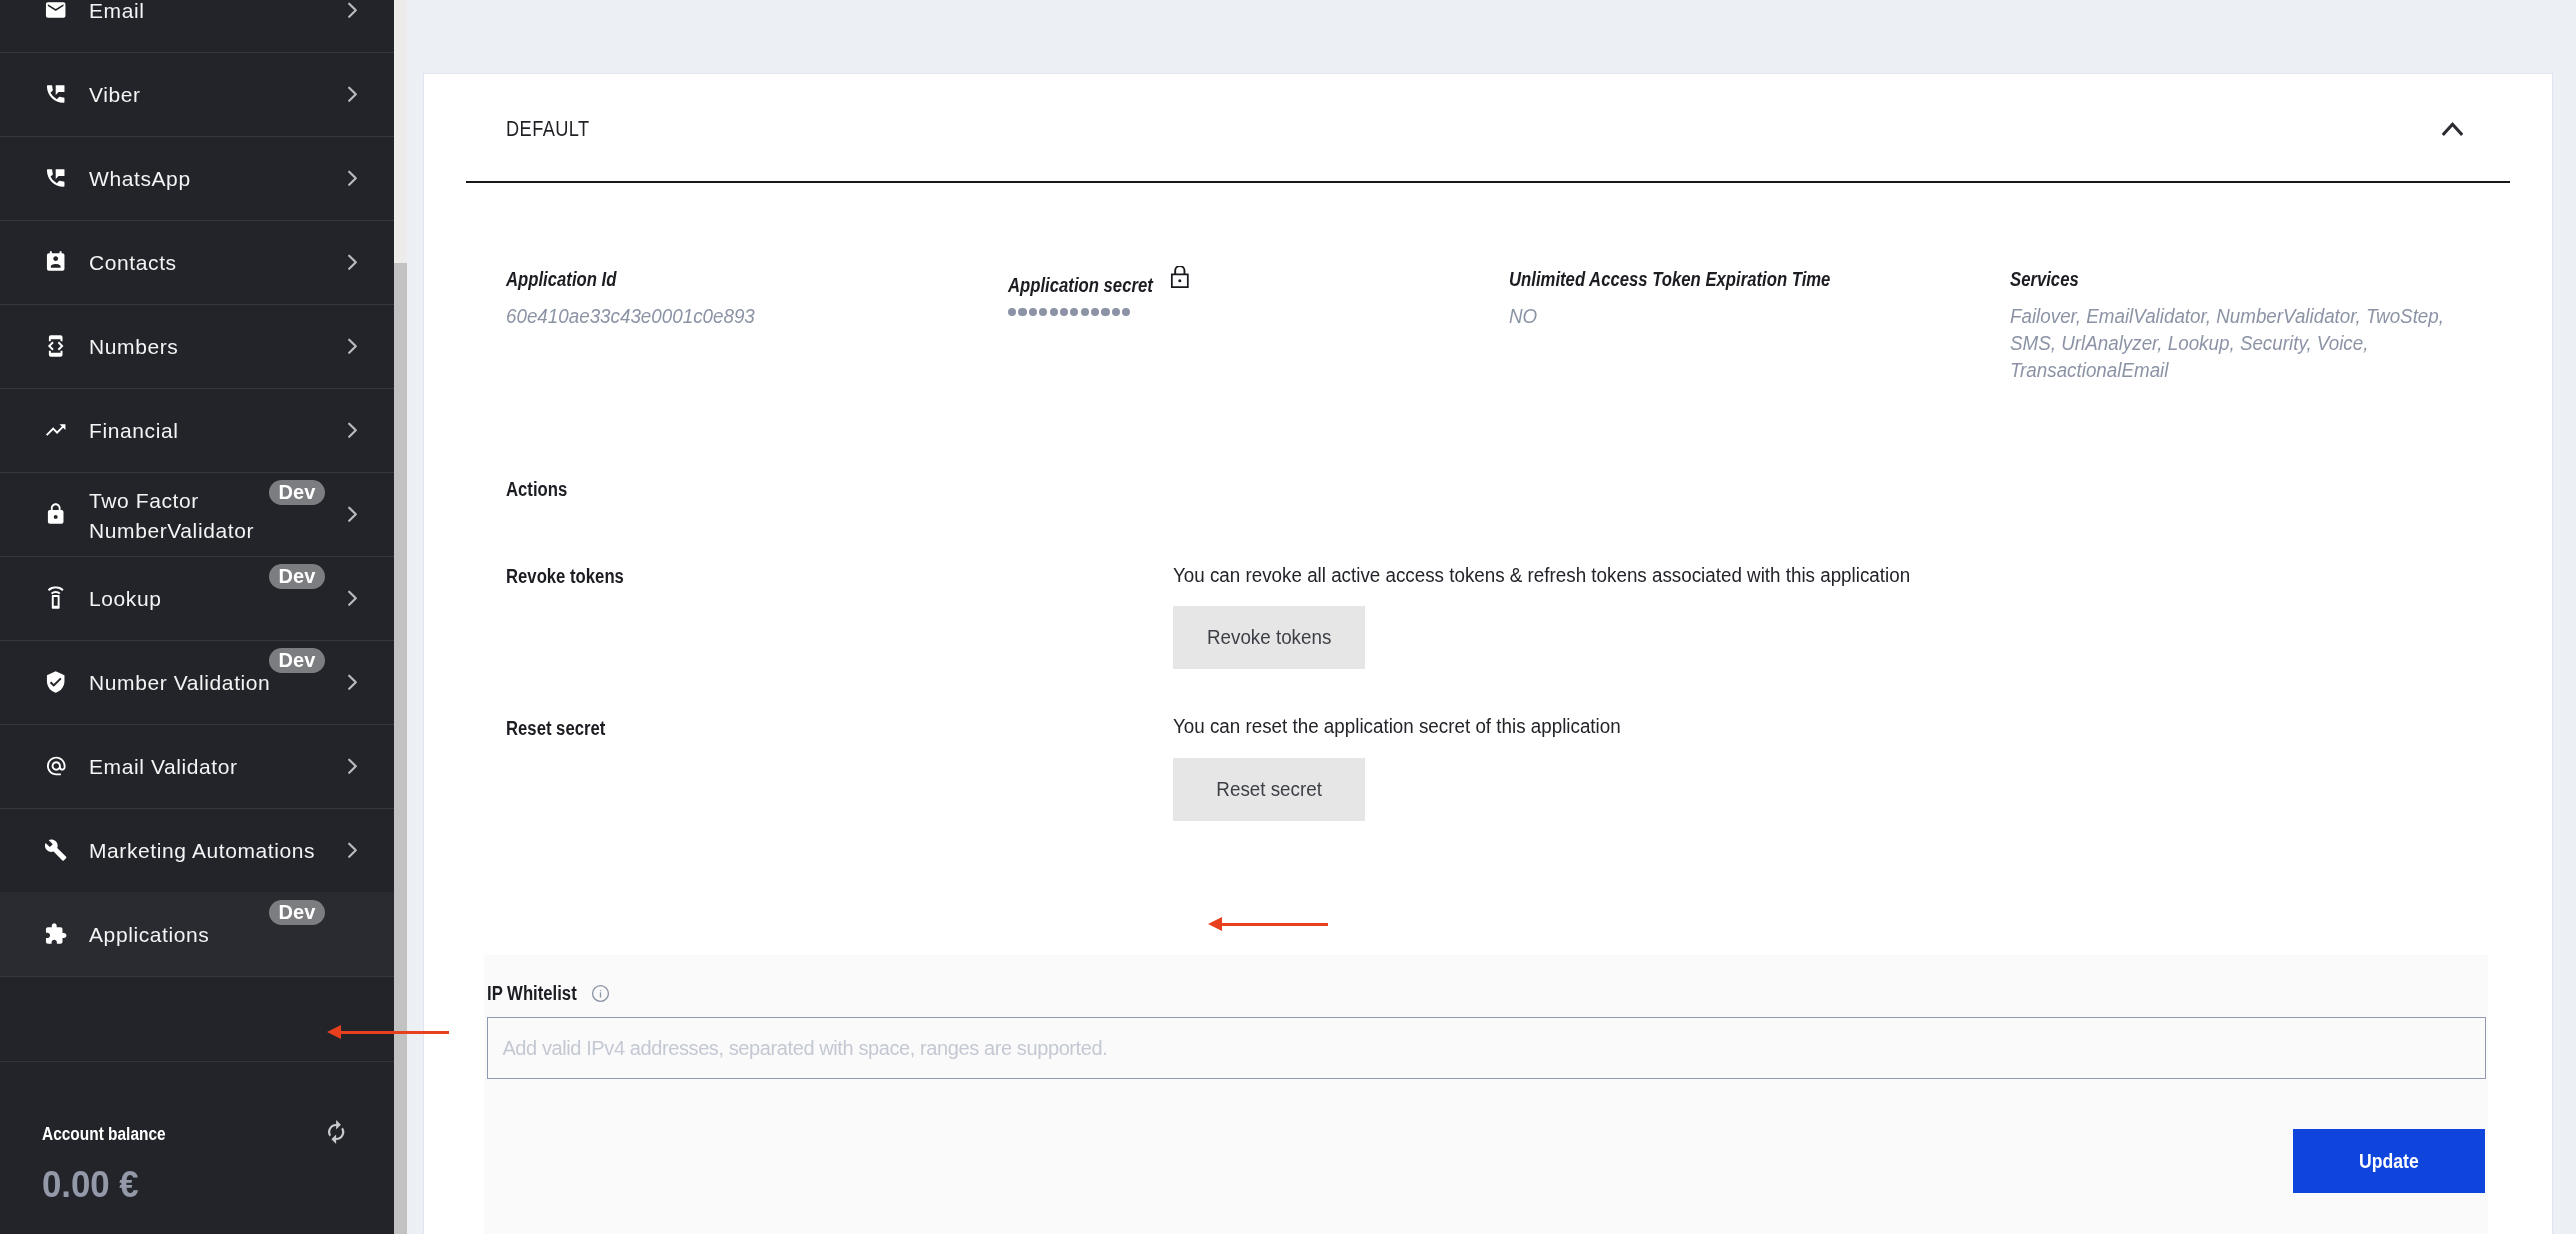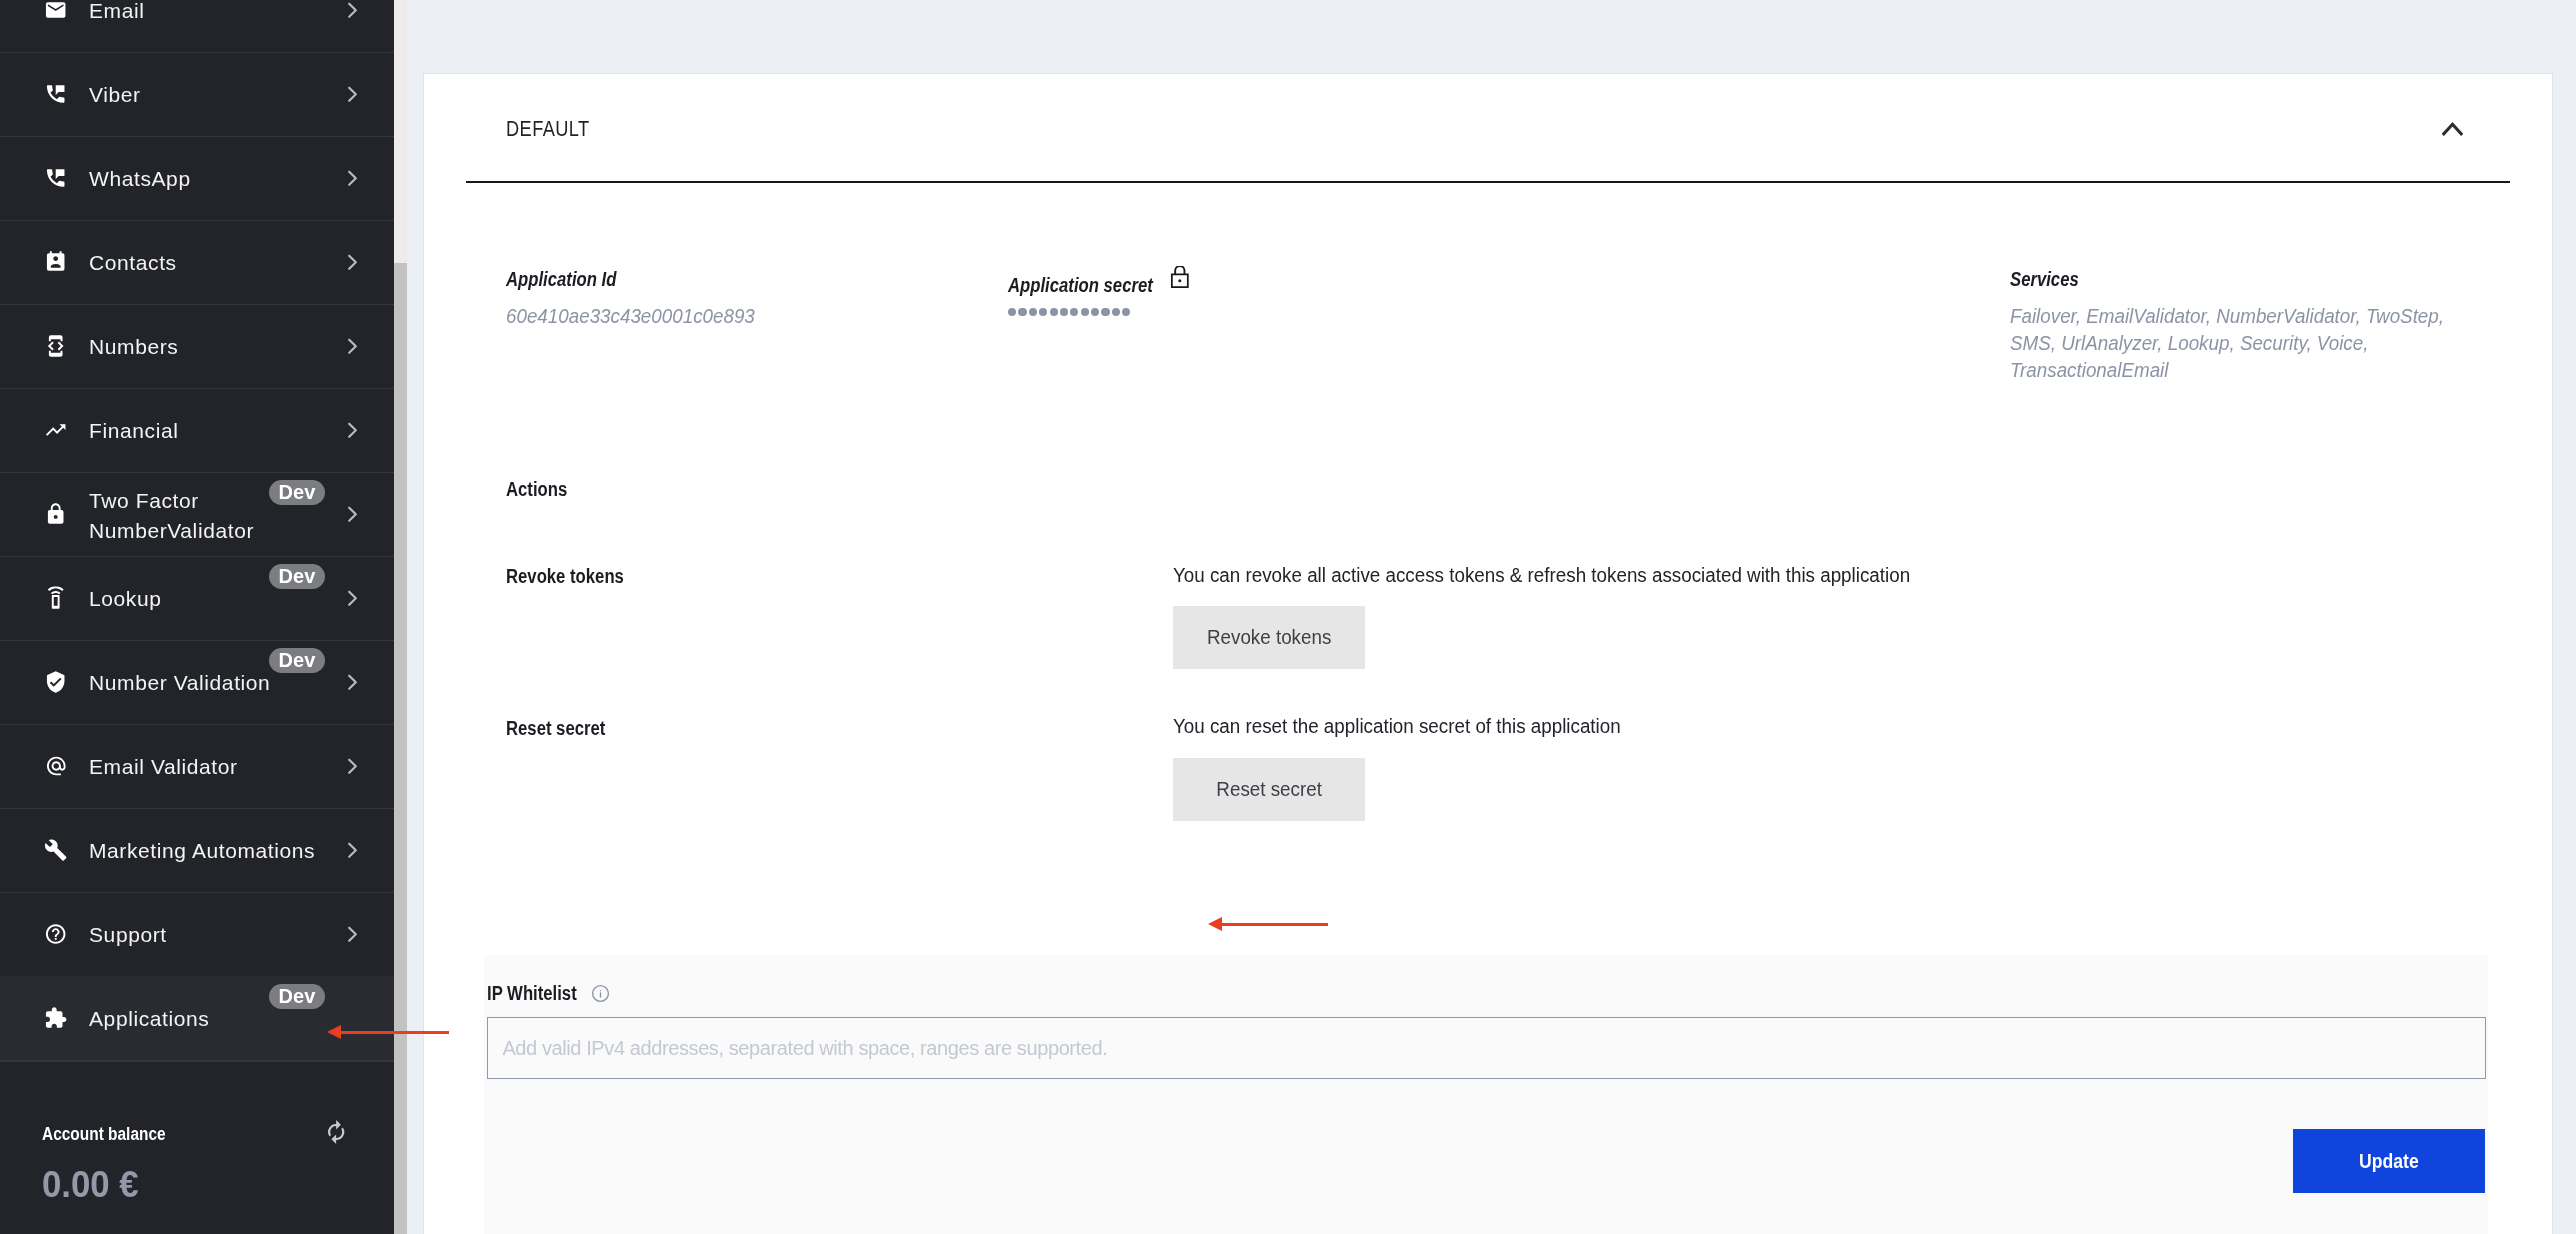--- a/index.html
+++ b/index.html
@@ -264,33 +264,20 @@
             </svg>
           </span>
         <span class="nav-label" style="top:28px">Marketing Automations</span>
         <span class="nav-chev">
             <svg viewBox="0 0 12 20">
               <path d="M2 2l8 8-8 8" stroke-linecap="round" stroke-linejoin="round"></path>
             </svg>
           </span>
       </div>
 
-      <div class="nav-item">
-        <span class="nav-ico">
-            <svg viewBox="0 0 24 24">
-              <path d="M11 18h2v-2h-2v2zM12 2C6.48 2 2 6.48 2 12s4.48 10 10 10 10-4.48 10-10S17.52 2 12 2zm0 18c-4.41 0-8-3.59-8-8s3.59-8 8-8 8 3.59 8 8-3.59 8-8 8zm0-14c-2.21 0-4 1.79-4 4h2c0-1.1.9-2 2-2s2 .9 2 2c0 2-3 1.75-3 5h2c0-2.25 3-2.5 3-5 0-2.21-1.79-4-4-4z"></path>
-            </svg>
-          </span>
-        <span class="nav-label" style="top:28px">Support</span>
-        <span class="nav-chev">
-            <svg viewBox="0 0 12 20">
-              <path d="M2 2l8 8-8 8" stroke-linecap="round" stroke-linejoin="round"></path>
-            </svg>
-          </span>
-      </div>
 
       <div class="nav-item active">
         <span class="nav-ico">
             <svg viewBox="0 0 24 24">
               <path d="M20.5 11H19V7c0-1.1-.9-2-2-2h-4V3.5C13 2.12 11.88 1 10.5 1S8 2.12 8 3.5V5H4c-1.1 0-1.99.9-1.99 2v3.8H3.5c1.49 0 2.7 1.21 2.7 2.7s-1.21 2.7-2.7 2.7H2V20c0 1.1.9 2 2 2h3.8v-1.5c0-1.49 1.21-2.7 2.7-2.7s2.7 1.21 2.7 2.7V22H17c1.1 0 2-.9 2-2v-4h1.5c1.38 0 2.5-1.12 2.5-2.5S21.88 11 20.5 11z"></path>
             </svg>
           </span>
         <span class="nav-label" style="top:28px">Applications</span>
         <span class="dev-badge" style="top:8.2px">Dev</span>
       </div>
@@ -341,20 +328,24 @@
           <i></i>
           <i></i>
           <i></i>
           <i></i>
           <i></i>
           <i></i>
           <i></i>
         </div>
     </div>
 
+    <div class="fld" style="left:1085px;top:195px">
+      <div class="fld-label">Unlimited Access Token Expiration Time</div>
+      <div class="fld-val">NO</div>
+    </div>
 
     <div class="fld" style="left:1586px;top:195px;width:495px">
       <div class="fld-label">Services</div>
       <div class="fld-val">Failover, EmailValidator, NumberValidator, TwoStep, SMS, UrlAnalyzer, Lookup, Security, Voice, TransactionalEmail</div>
     </div>
 
     <div class="act-title">Actions</div>
 
     <div class="act-row-label" style="top:492px">Revoke tokens</div>
     <div class="act-row-desc" style="top:491px">You can revoke all active access tokens &amp; refresh tokens associated with this application</div>

